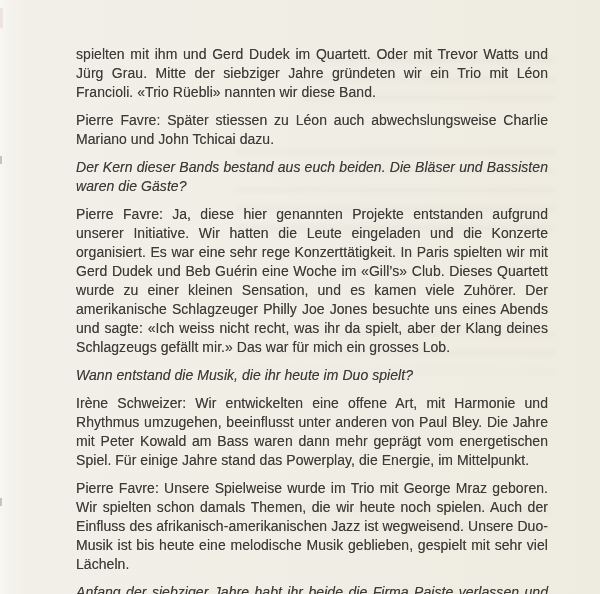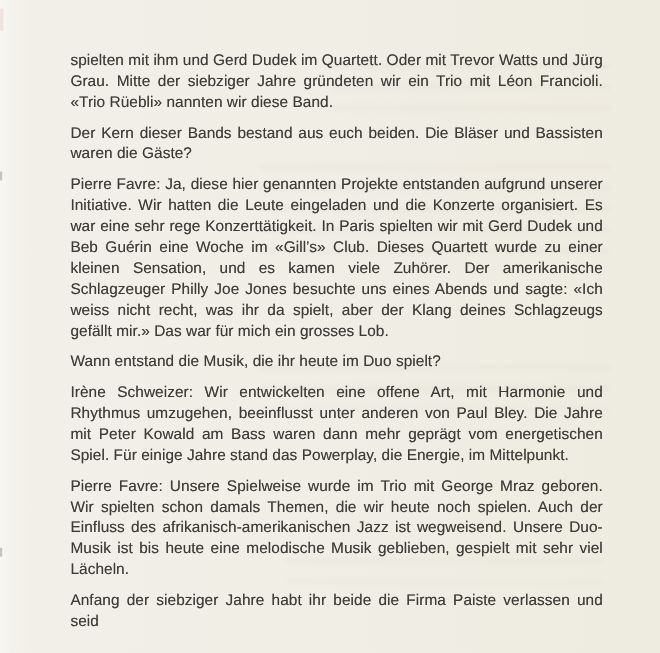--- a/index.html
+++ b/index.html
@@ -61,43 +61,45 @@
     left: 64px;
     top: 45px;
     width: 484px;
     color: #3c3b37;
     font-size: 14px;
     line-height: 19px;
     letter-spacing: 0.05px;
     text-shadow: 0 0 0.4px rgba(62,60,54,0.55); 
   }
   .para {
-    margin: 0 0 9px 0;
+    margin: 0 0 9px 12px;
     text-align: justify;
   }
   .para:last-child { margin-bottom: 0; }
   .question {
+    font-style: italic;
   }
 </style>
 </head>
 <body>
 
 <div class="page">
 
   <div class="edge-sliver"></div>
   <div class="edge-tick tick-1"></div>
   <div class="edge-tick tick-2"></div>
 
   <div class="ghost ghost-1"></div>
   <div class="ghost ghost-2"></div>
   <div class="ghost ghost-3"></div>
   <div class="ghost ghost-4"></div>
 
   <div class="text-block">
     <p class="para">spielten mit ihm und Gerd Dudek im Quartett. Oder mit Trevor Watts und Jürg Grau. Mitte der siebziger Jahre gründeten wir ein Trio mit Léon Francioli. «Trio Rüebli» nannten wir diese Band.</p>
+    <p class="para">Pierre Favre: Später stiessen zu Léon auch abwechslungsweise Charlie Mariano und John Tchicai dazu.</p>
     <p class="para question">Der Kern dieser Bands bestand aus euch beiden. Die Bläser und Bassisten waren die Gäste?</p>
     <p class="para">Pierre Favre: Ja, diese hier genannten Projekte entstanden aufgrund unserer Initiative. Wir hatten die Leute eingeladen und die Konzerte organisiert. Es war eine sehr rege Konzerttätigkeit. In Paris spielten wir mit Gerd Dudek und Beb Guérin eine Woche im «Gill’s» Club. Dieses Quartett wurde zu einer kleinen Sensation, und es kamen viele Zuhörer. Der amerikanische Schlagzeuger Philly Joe Jones besuchte uns eines Abends und sagte: «Ich weiss nicht recht, was ihr da spielt, aber der Klang deines Schlagzeugs gefällt mir.» Das war für mich ein grosses Lob.</p>
     <p class="para question">Wann entstand die Musik, die ihr heute im Duo spielt?</p>
     <p class="para">Irène Schweizer: Wir entwickelten eine offene Art, mit Harmonie und Rhythmus umzugehen, beeinflusst unter anderen von Paul Bley. Die Jahre mit Peter Kowald am Bass waren dann mehr geprägt vom energetischen Spiel. Für einige Jahre stand das Powerplay, die Energie, im Mittelpunkt.</p>
     <p class="para">Pierre Favre: Unsere Spielweise wurde im Trio mit George Mraz geboren. Wir spielten schon damals Themen, die wir heute noch spielen. Auch der Einfluss des afrikanisch-amerikanischen Jazz ist wegweisend. Unsere Duo-Musik ist bis heute eine melodische Musik geblieben, gespielt mit sehr viel Lächeln.</p>
     <p class="para question">Anfang der siebziger Jahre habt ihr beide die Firma Paiste verlassen und seid</p>
   </div>
 
 </div>
 

